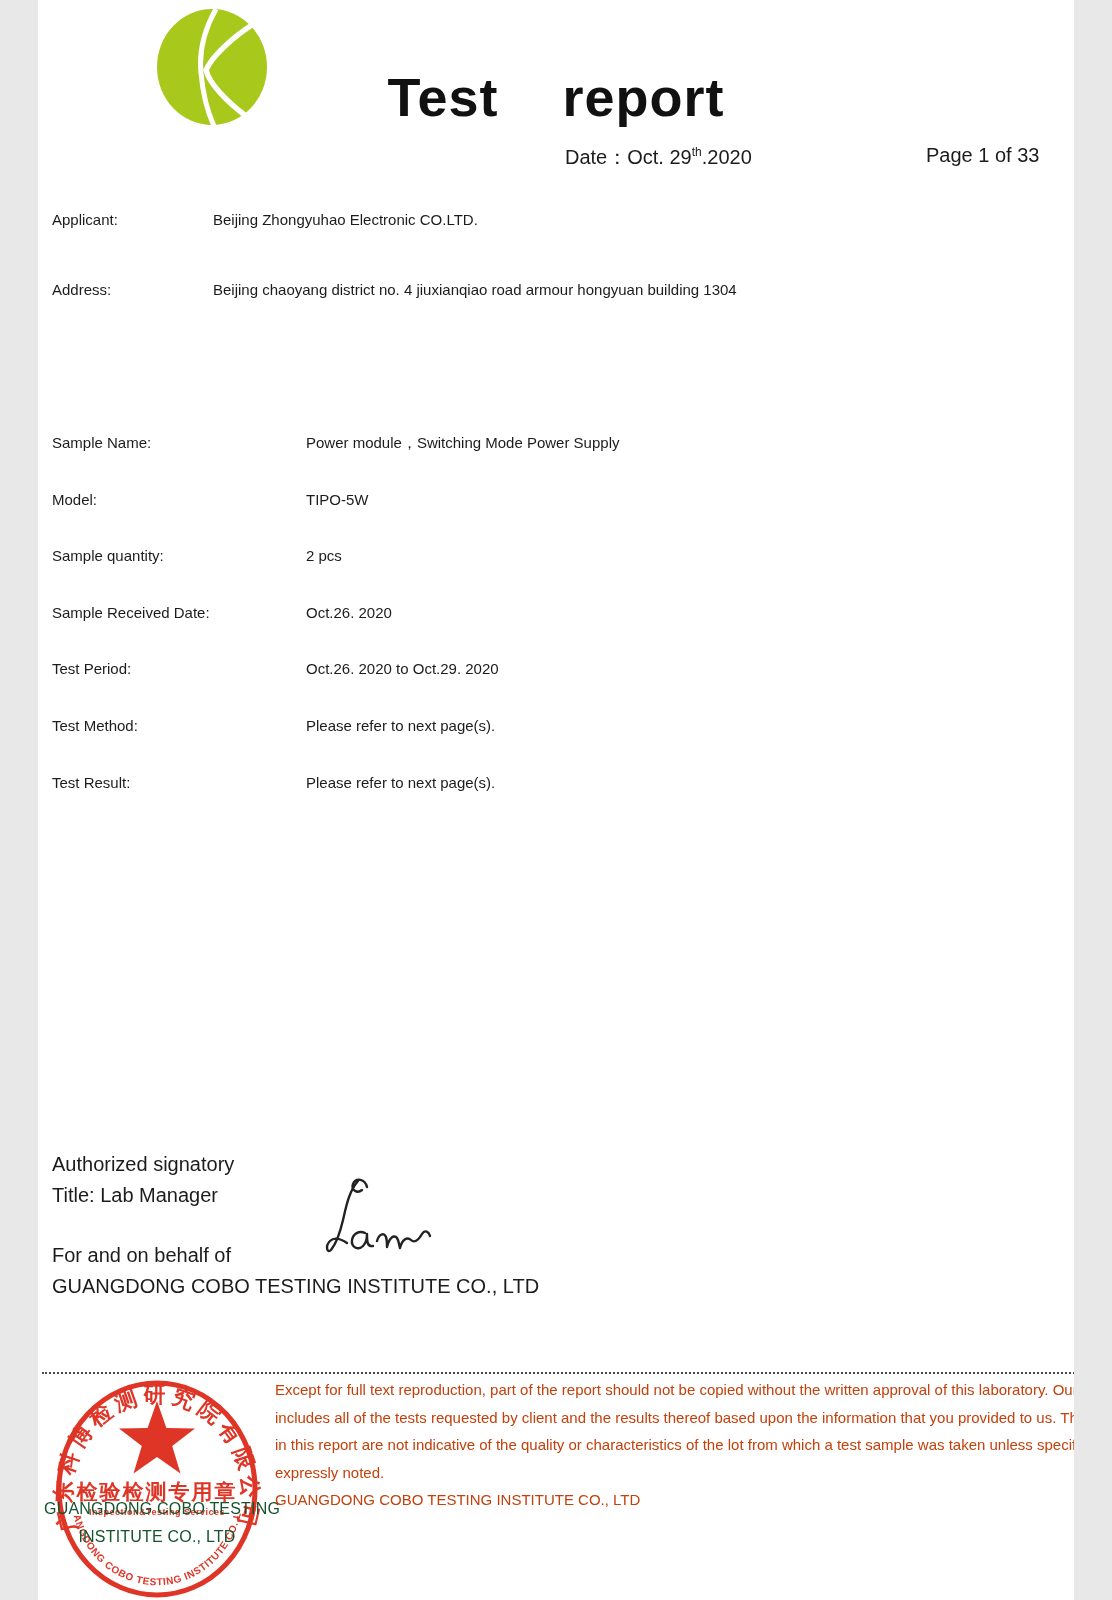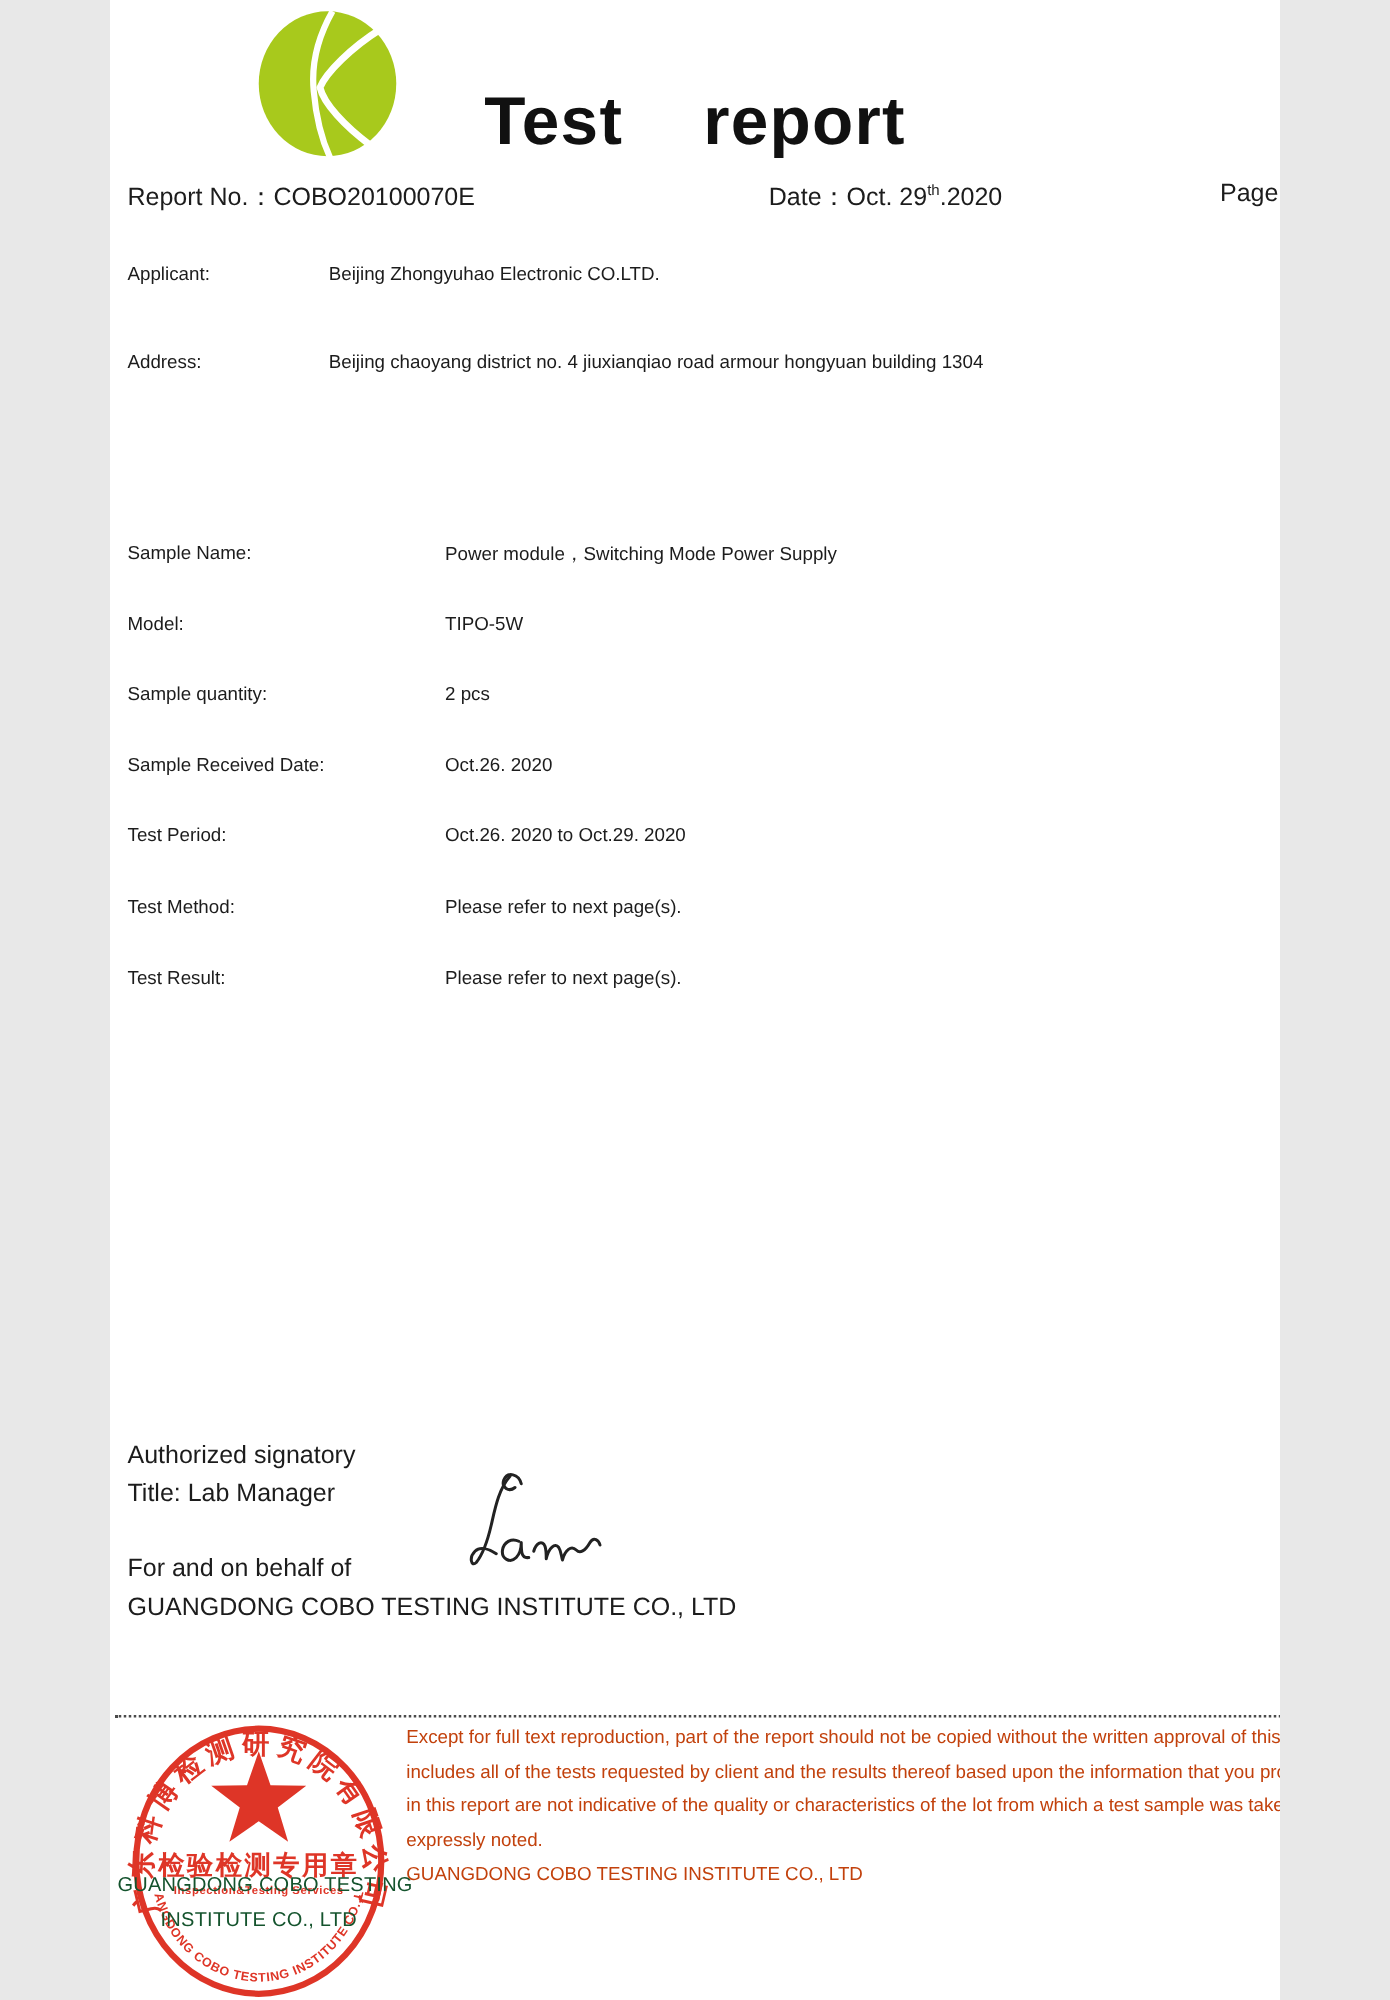--- a/index.html
+++ b/index.html
@@ -1,16 +1,16 @@
 <!DOCTYPE html>
 <html><head>
 <meta charset="utf-8">
 <style>
   html,body{margin:0;padding:0;background:#e8e8e8;}
-  .page{position:relative;width:936px;height:1600px;background:#ffffff;overflow:hidden;
+  .page{position:relative;width:1036px;height:1600px;background:#ffffff;overflow:hidden;
         font-family:"Liberation Sans","DejaVu Sans",sans-serif;color:#1c1c1c;margin:0 auto;}
   .abs{position:absolute;}
   .title{position:absolute;top:66px;left:0;width:100%;text-align:center;
          font-size:54px;font-weight:bold;white-space:pre;letter-spacing:1px;color:#111;}
   .hdr{position:absolute;top:144px;font-size:20px;white-space:nowrap;}
   .sup{vertical-align:super;font-size:12px;line-height:0;}
   .row{position:absolute;left:14px;font-size:15px;white-space:nowrap;}
   .row .val{position:absolute;left:254px;white-space:nowrap;}
   .row .val2{position:absolute;left:161px;white-space:nowrap;}
   .intro{position:absolute;left:14px;top:376px;font-size:20px;white-space:nowrap;}
@@ -36,21 +36,20 @@
 <div class="page">
 
   <svg class="abs" style="left:118px;top:8px" width="112" height="119" viewBox="0 0 112 119">
     <ellipse cx="56" cy="59" rx="55" ry="58" fill="#a8c91c"></ellipse>
     <path d="M 60,1 C 47,24 43,45 45,65 C 47,88 52,105 58,118" fill="none" stroke="#ffffff" stroke-width="5"></path>
     <path d="M 99,15 C 75,30 55,50 50,62 C 53,75 70,93 90,108" fill="none" stroke="#ffffff" stroke-width="5.5"></path>
   </svg>
 
   <div class="title">Test    report</div>
 
-  <div class="hdr" style="left:14px"><span>Report No.：</span><span>COBO20100070E</span></div>
   <div class="hdr" style="left:527px"><span>Date：</span><span>Oct. 29</span><span class="sup">th</span><span>.2020</span></div>
   <div class="hdr" style="left:888px">Page 1 of 33</div>
 
   <div class="row" style="top:211px">
     <span>Applicant:</span>
     <span class="val2">Beijing Zhongyuhao Electronic CO.LTD.</span>
   </div>
   <div class="row" style="top:281px">
     <span>Address:</span>
     <span class="val2">Beijing chaoyang district no. 4 jiuxianqiao road armour hongyuan building 1304</span>

